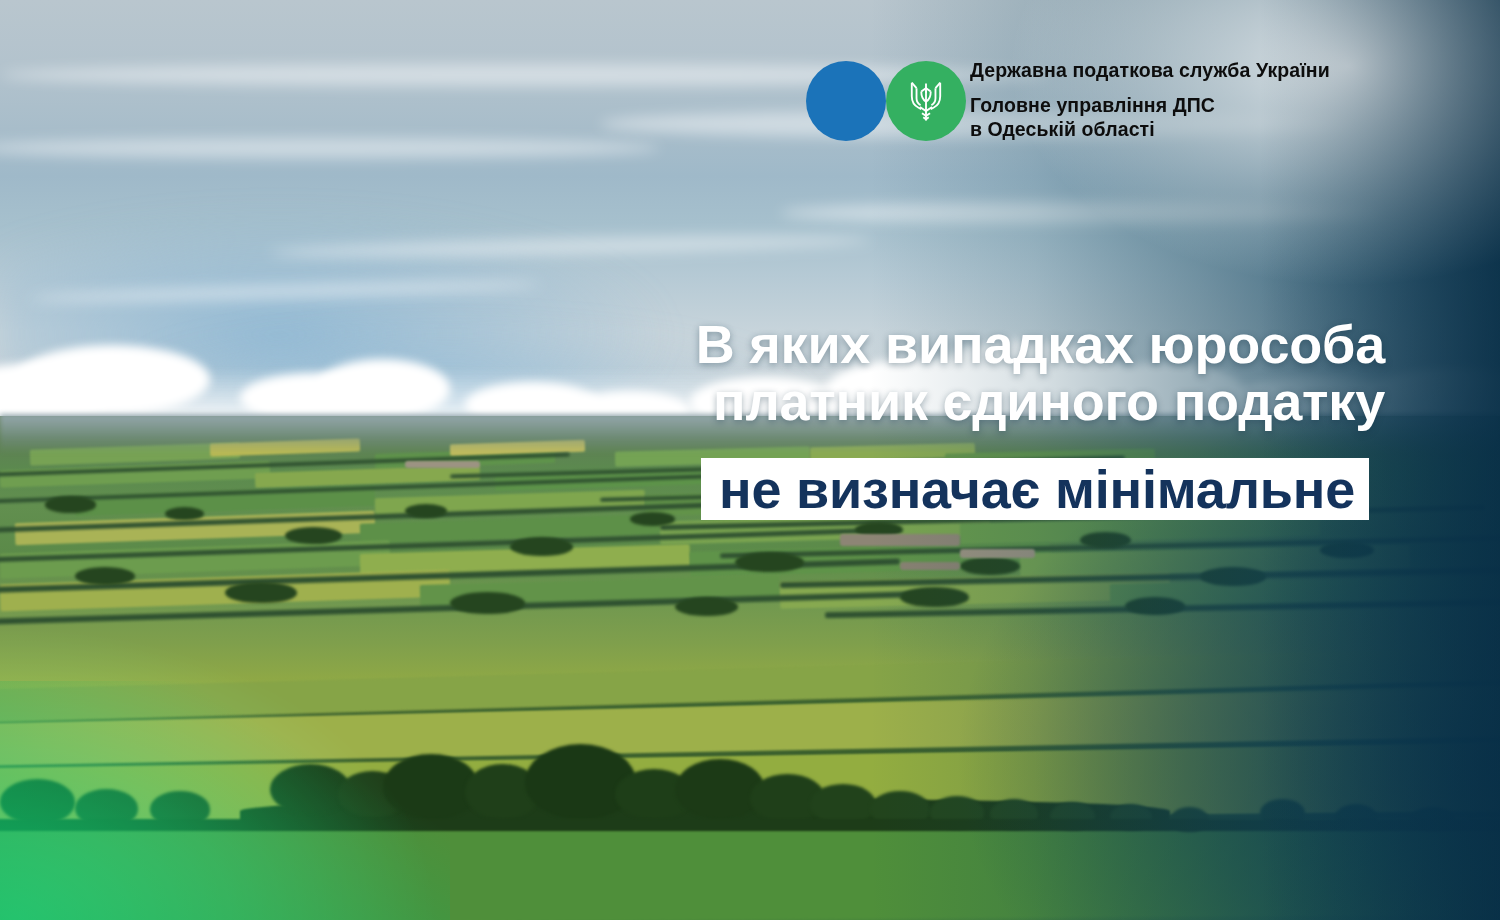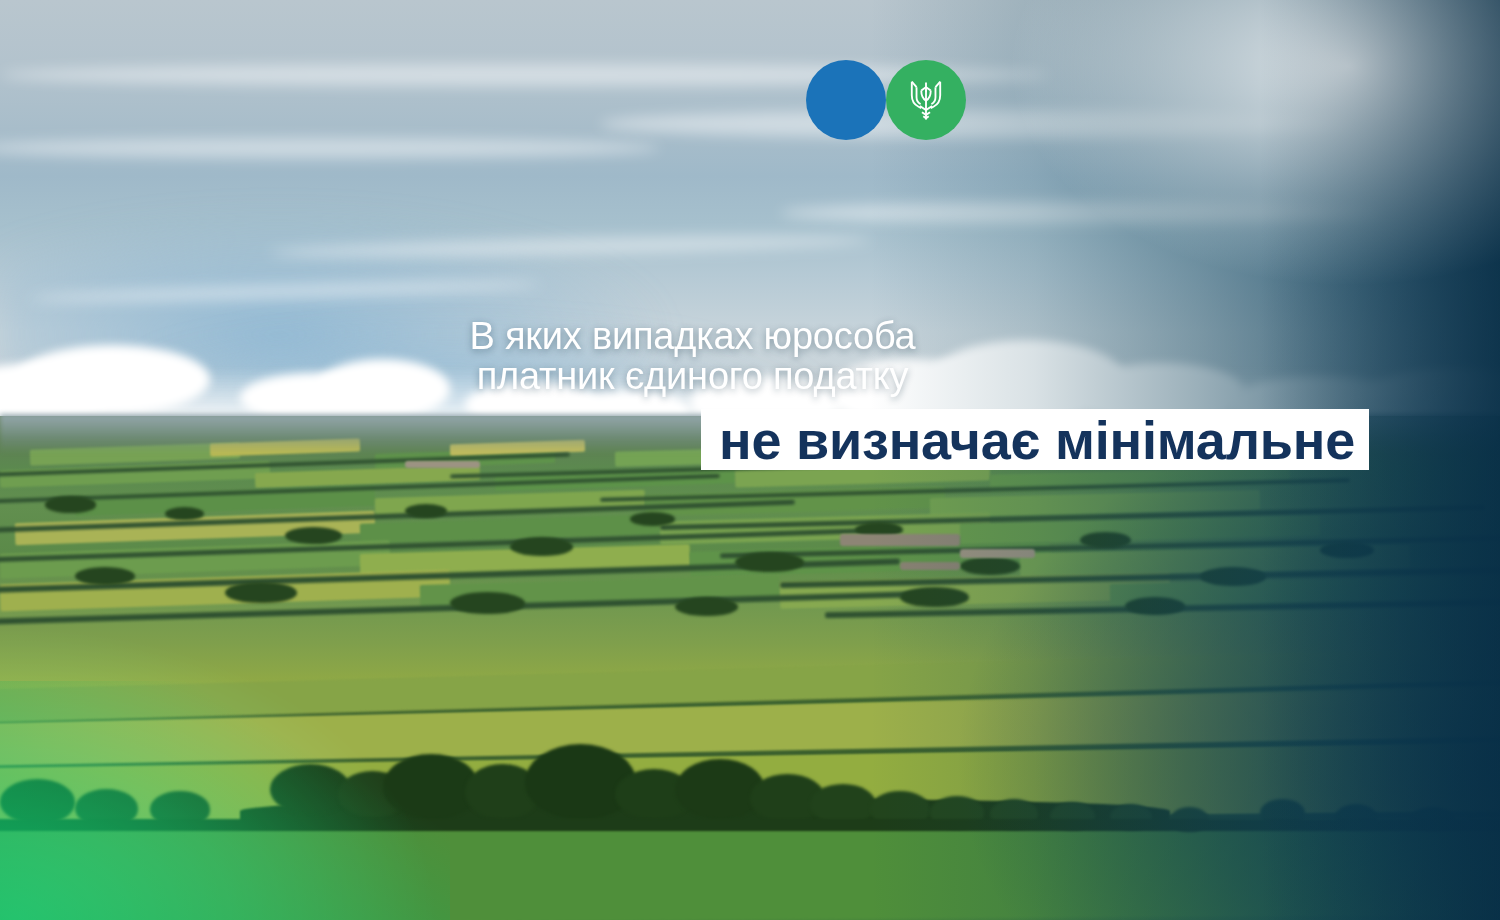--- a/index.html
+++ b/index.html
@@ -164,31 +164,30 @@
     line-height:1.22;white-space:pre-line;
   }
 
   
   .headline{
     position:absolute;left:0;top:316px;width:1395px;
     text-align:right;
   }
   .hl-plain{
     color:#ffffff;
-    font-size:38px;
-    font-weight:normal;
+    font-size:54px;
+    font-weight:bold;
     line-height:1.06;
     letter-spacing:-0.2px;
     text-shadow:0 2px 7px rgba(12,44,62,.38);
     white-space:pre-line;
     padding-right:10px;
-    text-align:center;
   }
   .hl-boxwrap{
-    margin-top:12px;
+    margin-top:28px;
     display:flex;flex-direction:column;align-items:flex-end;
   }
   .hl-box{
     display:inline-block;
     background:#ffffff;
     color:#14335c;
     font-size:54px;
     font-weight:bold;
     line-height:1.03;
     letter-spacing:-0.2px;
@@ -359,20 +358,25 @@
             <path d="M32 86 L50 98 L68 86"></path>
             <path d="M38 104 L50 112 L62 104"></path>
             <path d="M42 116 L50 122 L58 116"></path>
             <path d="M8 14 L22 30"></path>
             <path d="M92 14 L78 30"></path>
             <path d="M36 40 L50 30 L64 40"></path>
           </g>
         </svg>
       </div>
     </div>
+    <div class="brand-text">
+      <div class="brand-line1">Державна податкова служба України</div>
+      <div class="brand-line2">Головне управління ДПС
+в Одеській області</div>
+    </div>
   </div>
 
   <div class="headline">
     <div class="hl-plain" style="color: rgb(255, 255, 255);">В яких випадках юрособа
 платник єдиного податку</div>
     <div class="hl-boxwrap">
       <span class="hl-box l1" style="background: rgb(255, 255, 255); color: rgb(20, 51, 92);">не визначає мінімальне</span>
     </div>
   </div>
 

